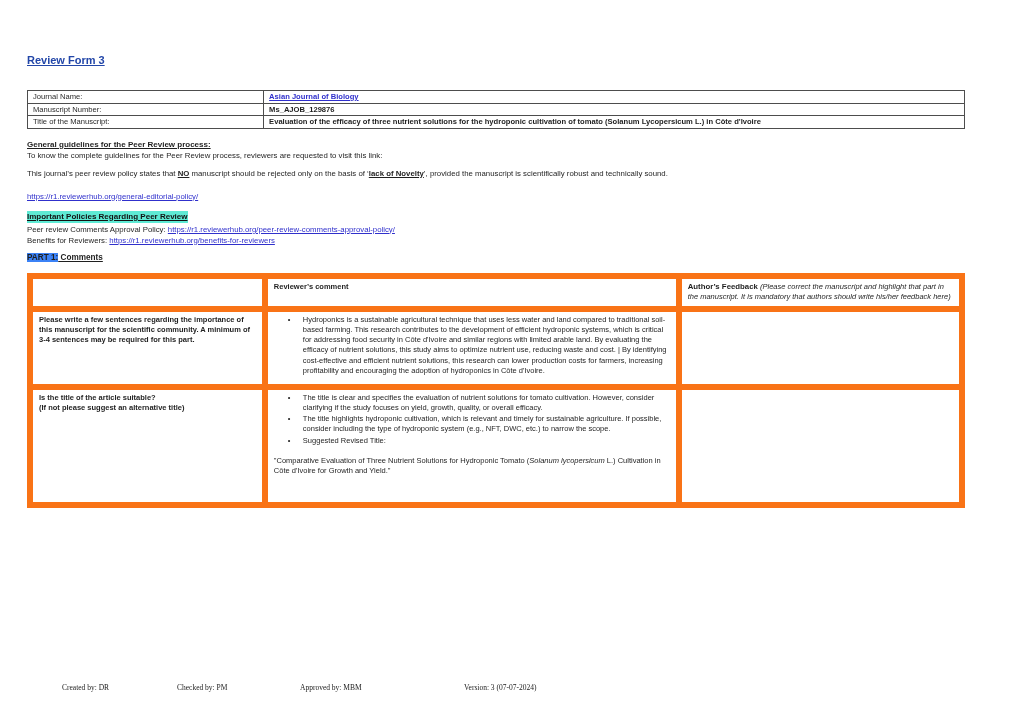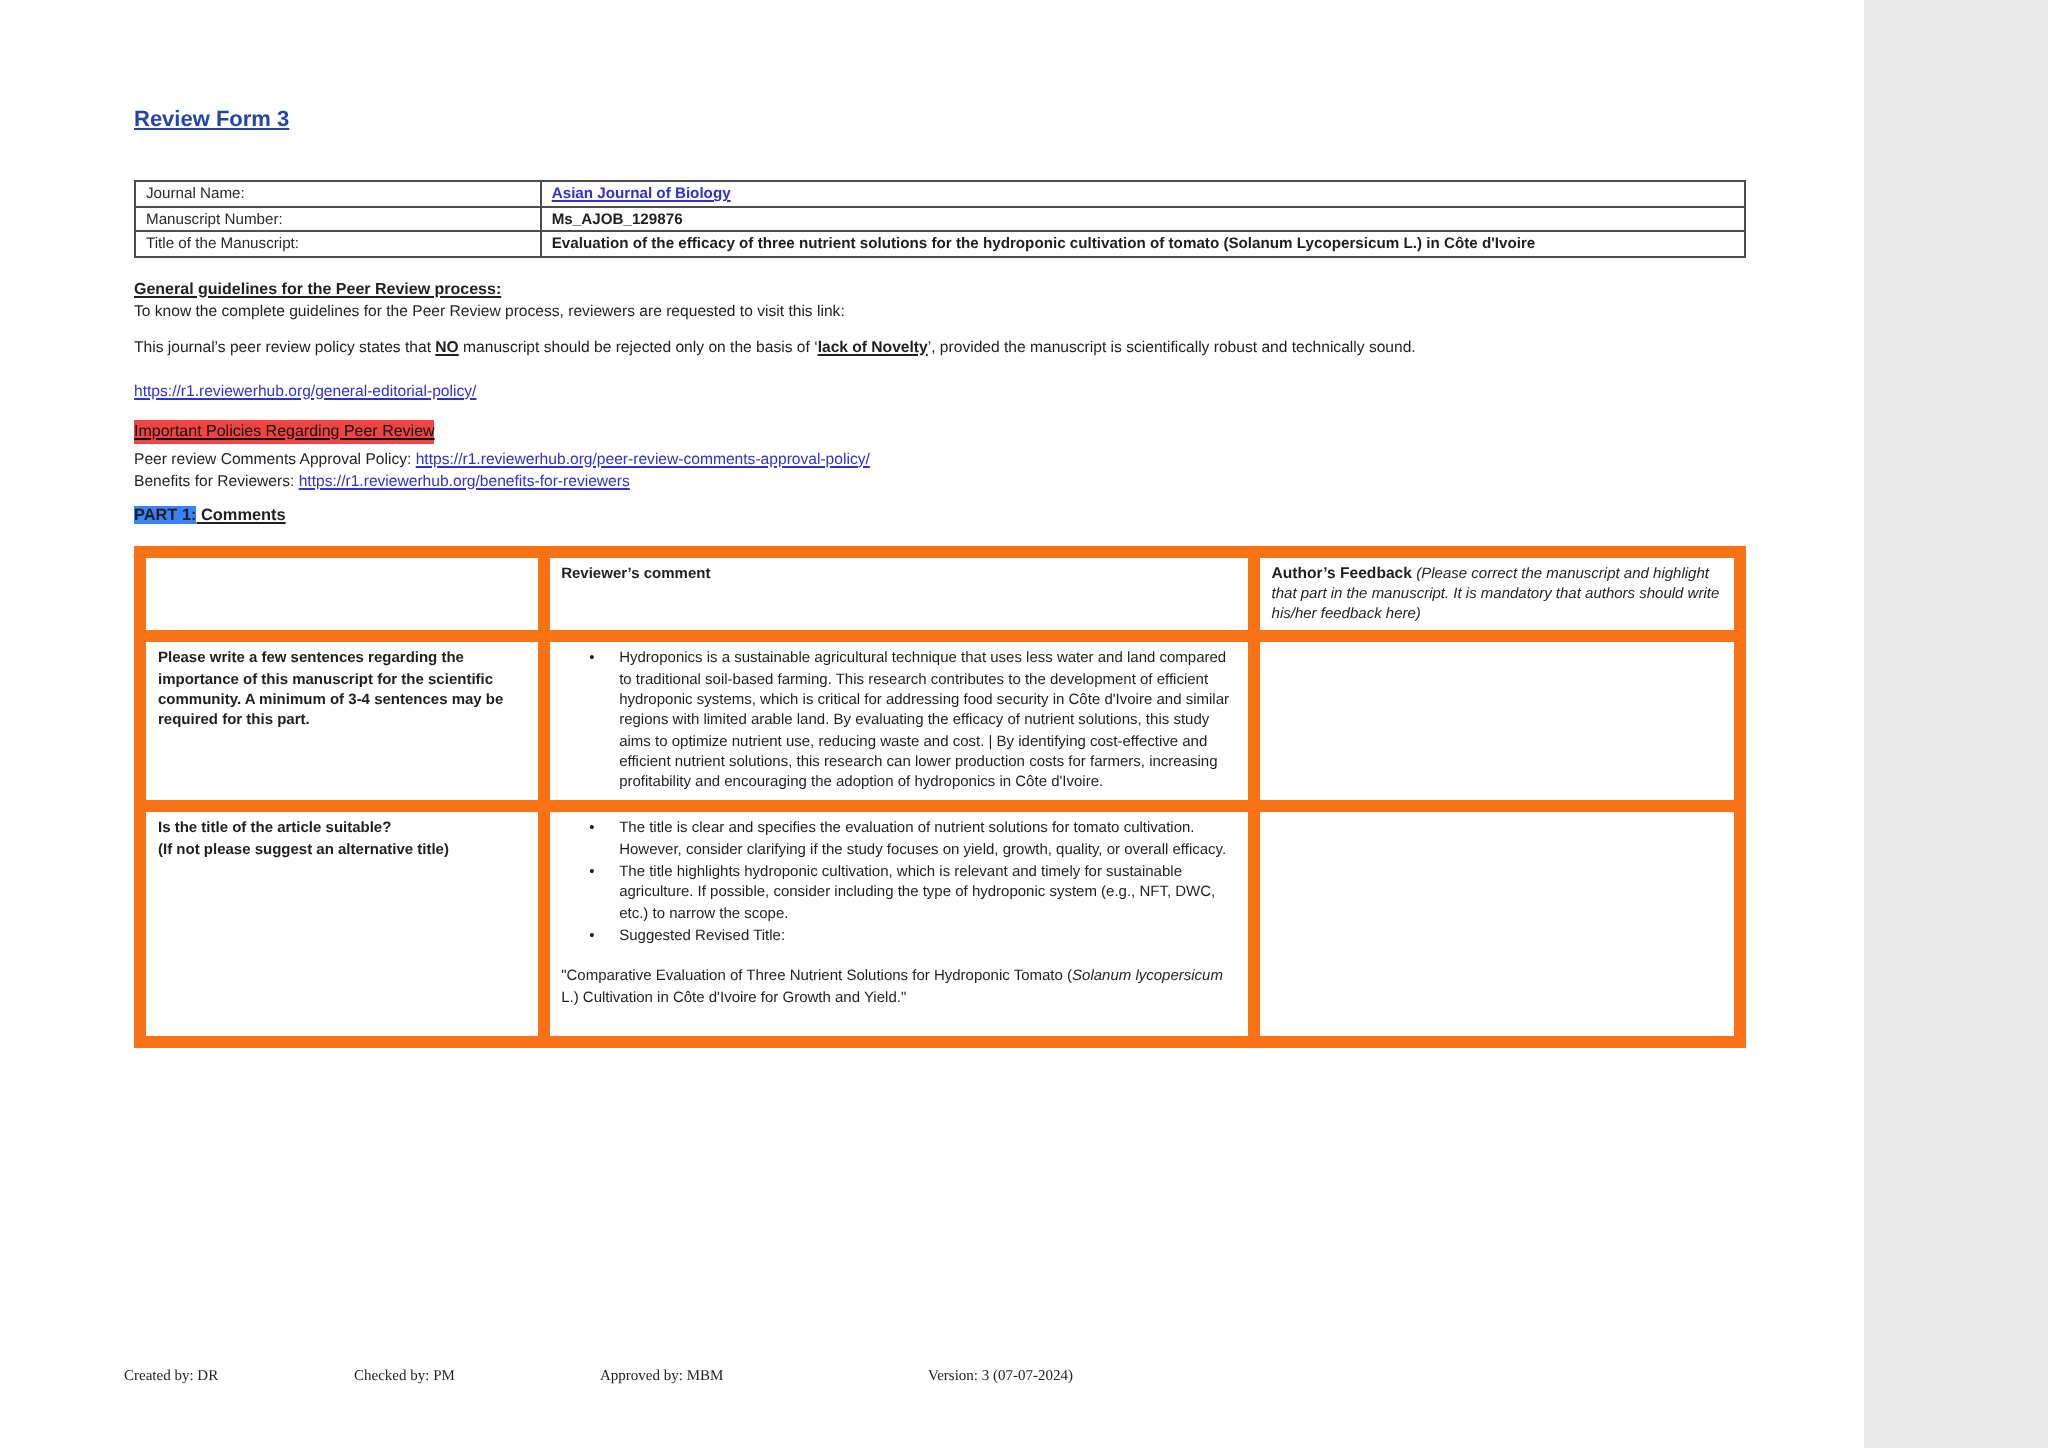--- a/index.html
+++ b/index.html
@@ -1,38 +1,38 @@
 <!DOCTYPE html>
 <html><head>
 <meta charset="utf-8">
 <style>
   * { margin:0; padding:0; box-sizing:border-box; }
   html,body { background:#e9e9e9; }
   body { width:1024px; height:724px; font-family:"Liberation Sans", sans-serif; color:#1f1f1f; }
   .page {
-    position:relative; width:932px; height:724px; background:#ffffff;
-    padding:54px 59px 0 67px; overflow:hidden;
+    position:relative; width:1024px; height:724px; background:#ffffff;
+    padding:54px 59px 0 27px; overflow:hidden;
   }
 
   
   .doc-title {
     color:#2246A8; font-size:11px; font-weight:bold; text-decoration:underline;
     line-height:13px; margin-bottom:23px;
   }
   .section-heading {
     font-size:8px; font-weight:bold; text-decoration:underline; line-height:11px; margin-top:10px;
   }
   .body-line { font-size:7.8px; line-height:11px; }
   .para { margin-top:7px; }
   .emph { font-weight:bold; text-decoration:underline; }
   a.doc-link { color:#3030CC; text-decoration:underline; font-size:7.8px; cursor:pointer; }
   .link-line { margin-top:9px; line-height:11px; }
   .hl-heading {
-    display:inline-block; background:#ef4444; color:#111;
-    font-size:8px; font-weight:normal; text-decoration:underline; line-height:12px; margin-top:9px;
+    display:inline-block; background:#5eead4; color:#111;
+    font-size:8px; font-weight:bold; text-decoration:underline; line-height:12px; margin-top:9px;
   }
   .policy-lines { margin-top:1px; }
   .part-line { margin-top:6px; font-size:8.2px; line-height:12px; }
   .part-badge { background:#3b82f6; font-weight:bold; }
   .part-label { font-weight:bold;text-decoration:underline; }
 
   
   table.meta {
     width:100%; border-collapse:collapse; table-layout:fixed; margin-top:0;
   }

